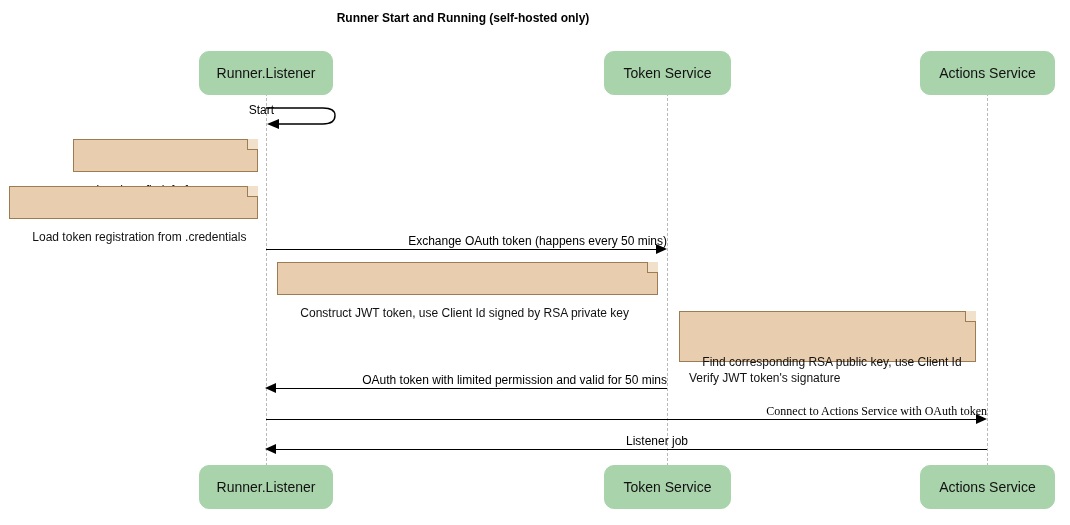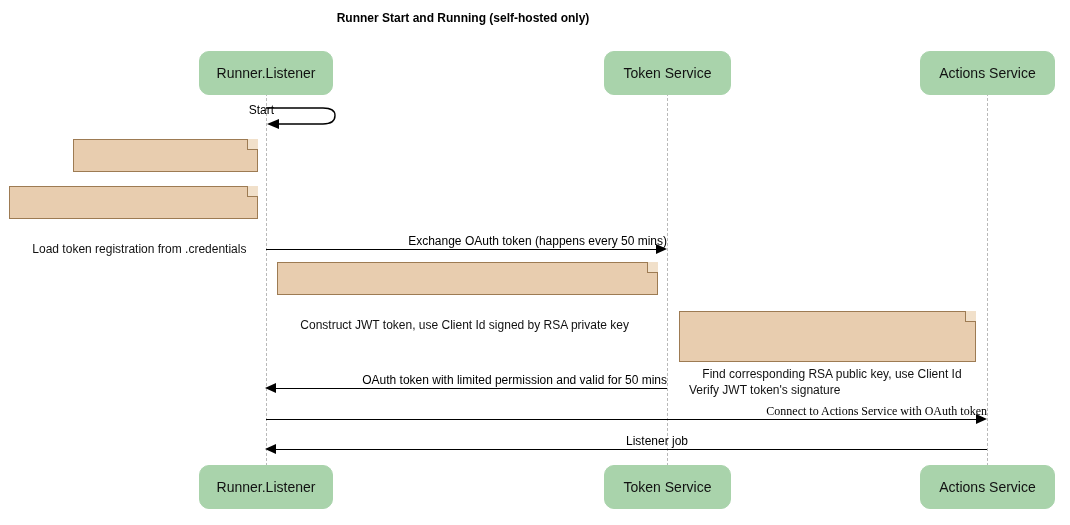--- a/index.html
+++ b/index.html
@@ -50,21 +50,21 @@
     box-sizing: border-box;
     white-space: nowrap;
   }
   .note {
     position: absolute;
     background: #e8cdaf;
     border: 1px solid #9d7b53;
     box-sizing: border-box;
     font-size: 12px;
     color: #111111;
-    padding: 22px 9px 6px 9px;
+    padding: 10px 9px 6px 9px;
     line-height: 16px;
     white-space: pre;
   }
   .note .fold {
     position: absolute;
     right: -1px;
     top: -1px;
     width: 10px;
     height: 10px;
     background: #f1e0ca;

